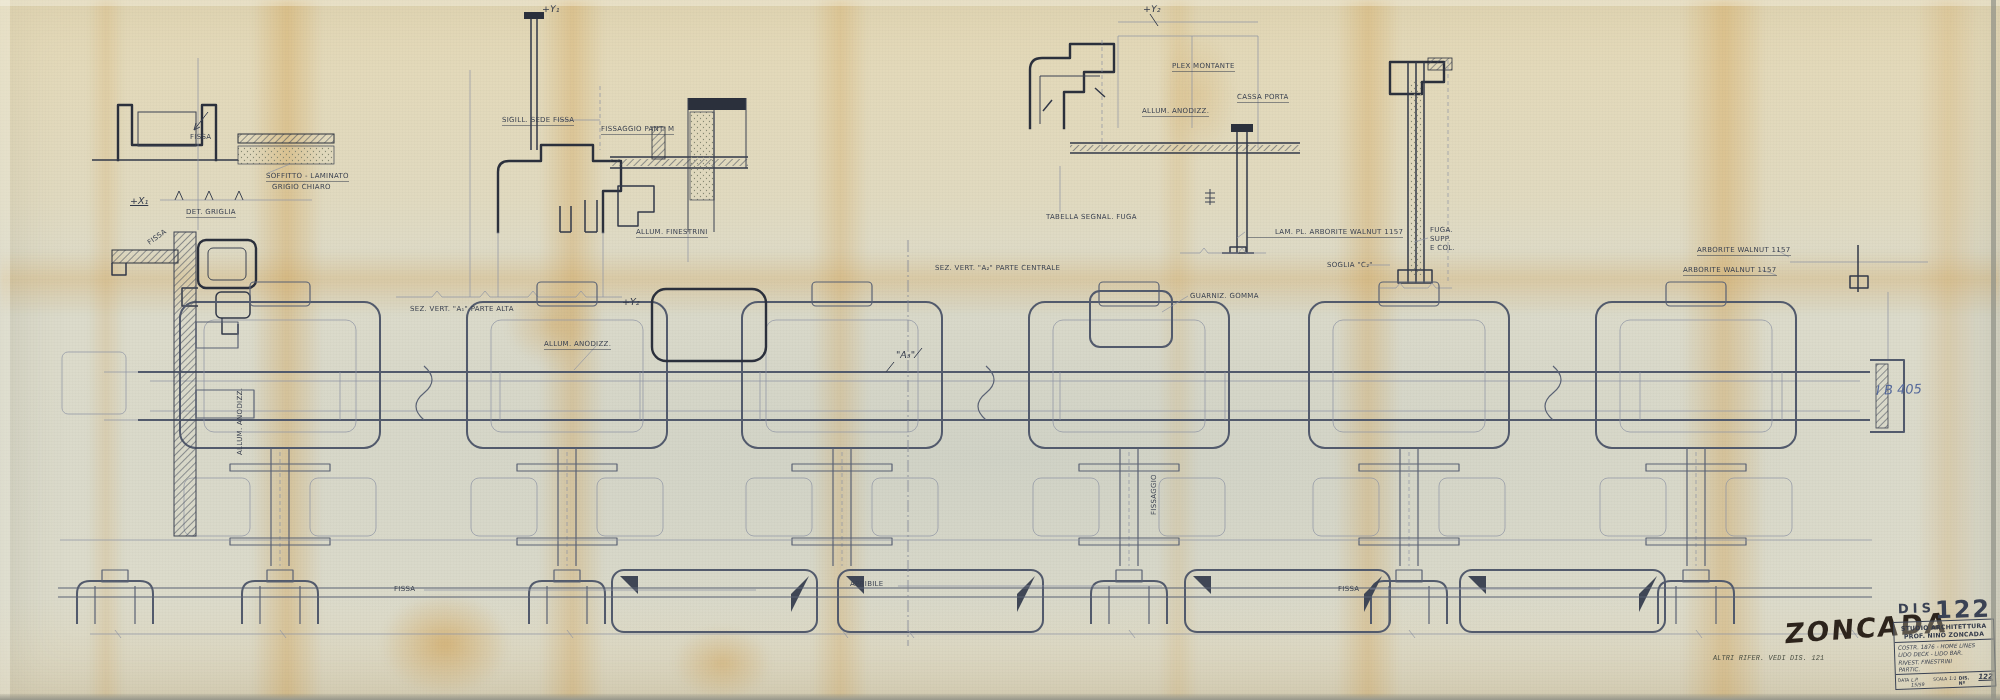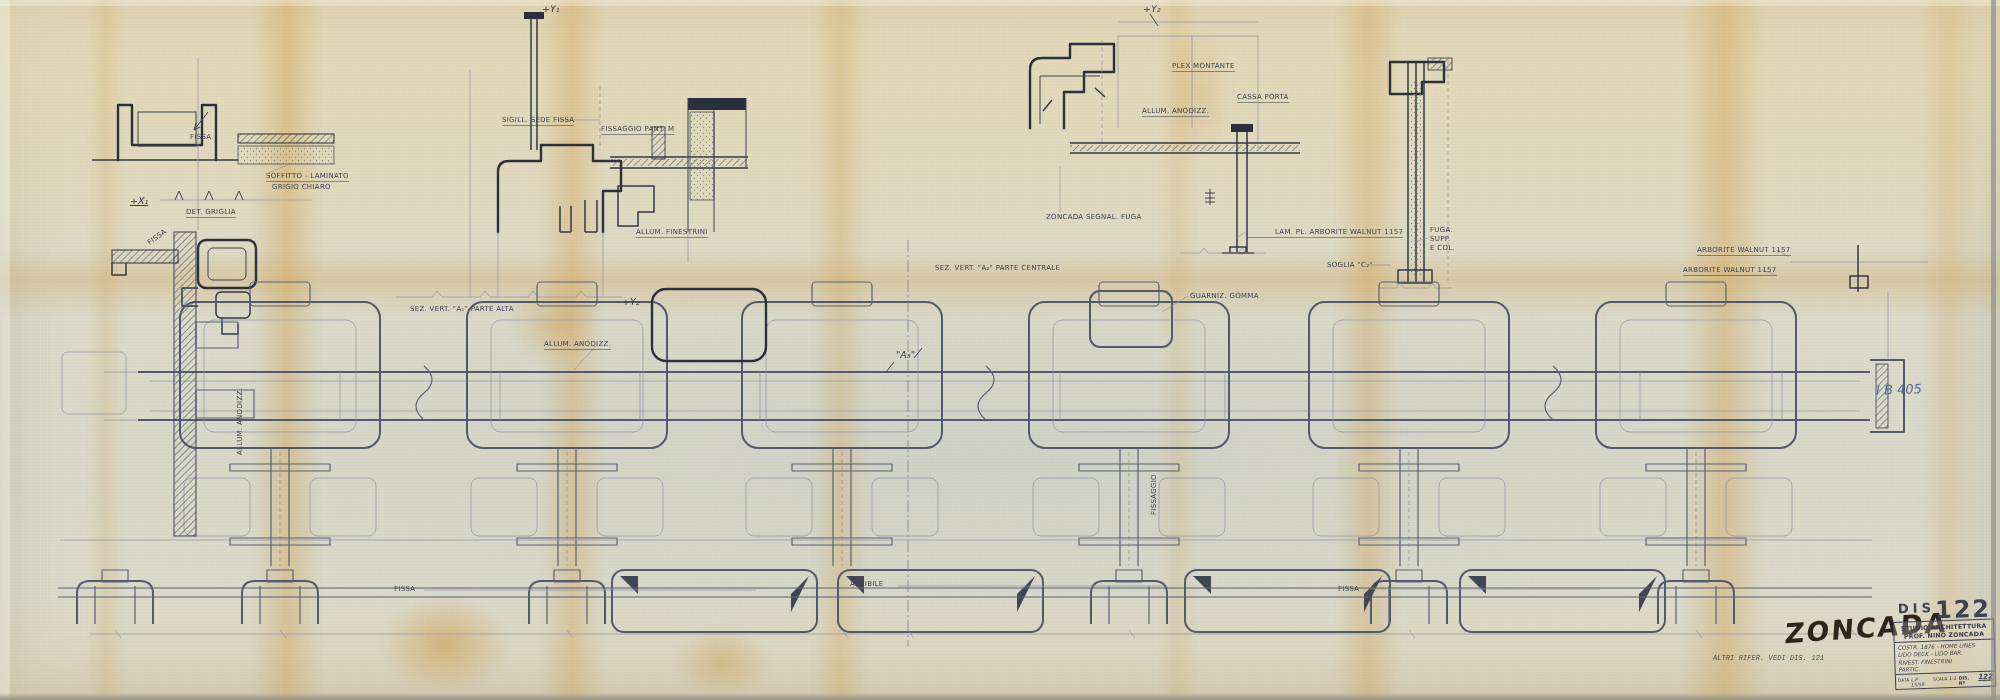--- a/index.html
+++ b/index.html
@@ -247,21 +247,21 @@
       <span class="anno" style="left: 146px; top: 240px; transform: rotate(-35deg);">FISSA</span>
       <span class="anno u" style="left: 502px; top: 116px;">SIGILL. SEDE FISSA</span>
       <span class="anno u" style="left: 601px; top: 77px; margin-top: 48px;">FISSAGGIO PANT. M</span>
       <span class="anno mark" style="left: 542px; top: 4px;">+Y₁</span>
       <span class="anno" style="left: 410px; top: 305px;">SEZ. VERT. "A₁" PARTE ALTA</span>
       <span class="anno mark" style="left: 622px; top: 297px;">+Y₂</span>
       <span class="anno u" style="left: 636px; top: 228px;">ALLUM. FINESTRINI</span>
       <span class="anno u" style="left: 1172px; top: 62px;">PLEX MONTANTE</span>
       <span class="anno u" style="left: 1142px; top: 107px;">ALLUM. ANODIZZ.</span>
       <span class="anno u" style="left: 1237px; top: 93px;">CASSA PORTA</span>
-      <span class="anno" style="left: 1046px; top: 213px;">ZONCADA SEGNAL. FUGA</span>
+      <span class="anno" style="left: 1046px; top: 213px;">TABELLA SEGNAL. FUGA</span>
       <span class="anno u" style="left: 1247px; top: 228px; padding-left: 28px;">LAM. PL. ARBORITE WALNUT 1157</span>
       <span class="anno mark" style="left: 1143px; top: 4px;">+Y₂</span>
       <span class="anno" style="left: 935px; top: 264px;">SEZ. VERT. "A₂" PARTE CENTRALE</span>
       <span class="anno" style="left: 1327px; top: 261px;">SOGLIA "C₂"</span>
       <span class="anno" style="left: 1430px; top: 226px;">FUGA.</span>
       <span class="anno" style="left: 1430px; top: 235px;">SUPP.</span>
       <span class="anno" style="left: 1430px; top: 244px;">E COL.</span>
       <span class="anno u" style="left: 1697px; top: 246px;">ARBORITE WALNUT 1157</span>
       <span class="anno u" style="left: 1683px; top: 266px;">ARBORITE WALNUT 1157</span>
       <span class="anno u" style="left: 544px; top: 340px;">ALLUM. ANODIZZ.</span>

